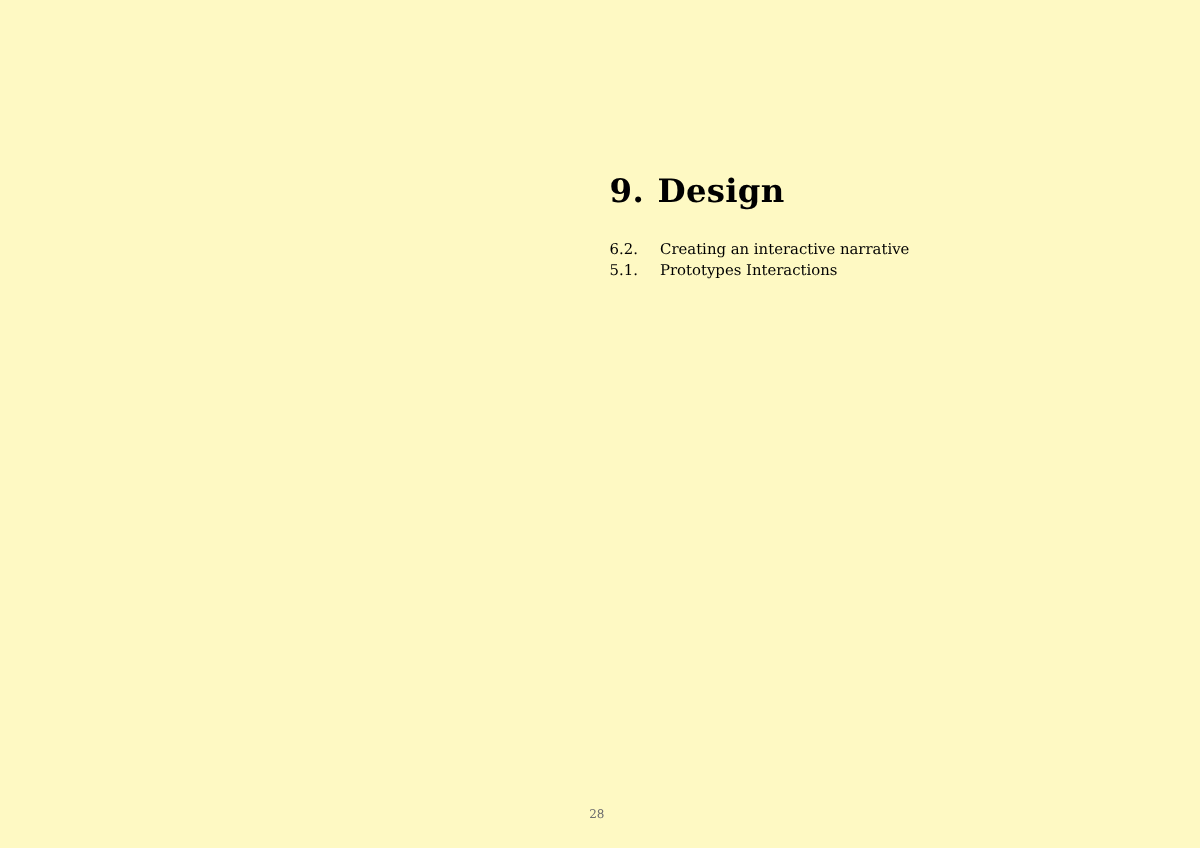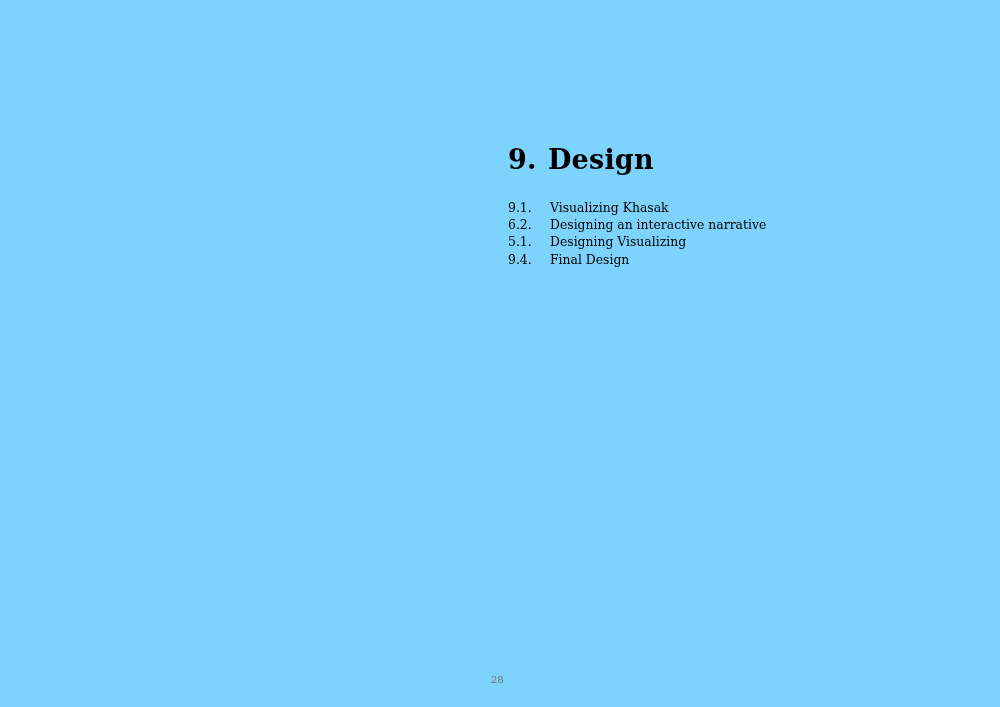--- a/index.html
+++ b/index.html
@@ -11,21 +11,21 @@
     height: 707px;
     background: #ffffff;
     font-family: "Liberation Serif", serif;
     color: #000000;
     overflow: hidden;
   }
   .page {
     position: relative;
     width: 1000px;
     height: 707px;
-    background: #7dd3fc;
+    background: #fef9c3;
   }
   .chapter-heading {
     position: absolute;
     left: 508px;
     top: 126px;
     font-family: "DejaVu Serif", serif;
     font-size: 27px;
     font-weight: bold;
     letter-spacing: 0.2px;
     white-space: nowrap;
@@ -68,32 +68,24 @@
 <body>
 
 <div class="page">
 
   <h1 class="chapter-heading">
     <span class="num">9.</span><span class="ttl">Design</span>
   </h1>
 
   <div class="toc">
     <div class="toc-row">
-      <span class="toc-num">9.1.</span>
-      <span class="toc-label">Visualizing Khasak</span>
-    </div>
-    <div class="toc-row">
       <span class="toc-num">6.2.</span>
-      <span class="toc-label">Designing an interactive narrative</span>
+      <span class="toc-label">Creating an interactive narrative</span>
     </div>
     <div class="toc-row">
       <span class="toc-num">5.1.</span>
-      <span class="toc-label">Designing Visualizing</span>
-    </div>
-    <div class="toc-row">
-      <span class="toc-num">9.4.</span>
-      <span class="toc-label">Final Design</span>
+      <span class="toc-label">Prototypes Interactions</span>
     </div>
   </div>
 
   <div class="folio">28</div>
 
 </div>
 
 </body></html>

